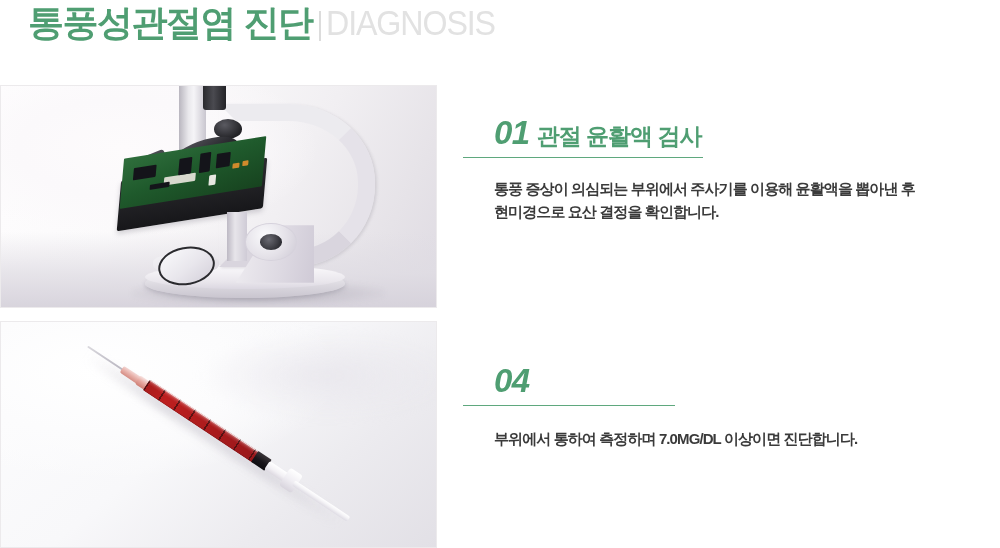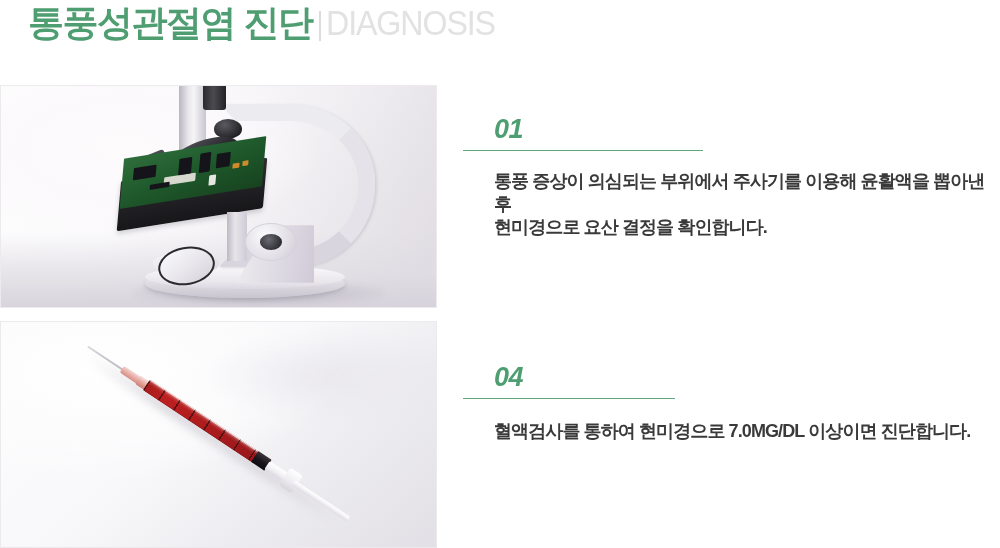--- a/index.html
+++ b/index.html
@@ -301,21 +301,21 @@
   .row-01 .content { top: 29px; }
   .row-02 .content { top: 41px; }
 
   .heading {
     display: flex;
     align-items: baseline;
     padding-left: 31px;
     white-space: nowrap;
   }
   .heading-num {
-    font-size: 27px;
+    font-size: 33px;
     font-weight: bold;
     font-style: italic;
     color: #4f9e72;
     letter-spacing: -0.5px;
     margin-right: 7px;
   }
   .heading-text {
     font-size: 23px;
     font-weight: bold;
     color: #4f9e72;
@@ -325,21 +325,21 @@
     margin-top: 5px;
     height: 1px;
     background: #5fa87e;
   }
   .rule-01 { width: 240px; }
   .rule-02 { width: 212px; }
 
   .body-text {
     margin-top: 19px;
     margin-left: 31px;
-    font-size: 18px;
+    font-size: 15px;
     font-weight: bold;
     color: #3a3a3a;
     line-height: 23px;
     letter-spacing: -0.9px;
     white-space: pre-line;
   }
   .row-02 .body-text { margin-top: 21px; }
 </style>
 </head>
 <body>
@@ -392,20 +392,21 @@
       </div>
 
       <div class="scope-pillar"></div>
       <div class="scope-knob"></div>
       <div class="scope-mirror"></div>
     </div>
 
     <div class="content">
       <div class="heading">
         <span class="heading-num">01</span>
+        <span class="heading-text">관절 윤활액 검사</span>
       </div>
       <div class="heading-rule rule-01"></div>
       <div class="body-text">통풍 증상이 의심되는 부위에서 주사기를 이용해 윤활액을 뽑아낸 후
 현미경으로 요산 결정을 확인합니다.</div>
     </div>
   </div>
 
   <div class="row row-02">
 
     <div class="thumb">
@@ -425,17 +426,17 @@
           <div class="syr-rod"></div>
         </div>
       </div>
     </div>
 
     <div class="content">
       <div class="heading">
         <span class="heading-num">04</span>
       </div>
       <div class="heading-rule rule-02"></div>
-      <div class="body-text">혈액검사를 통하여 현미경으로 7.0MG/DL 이상이면 진단합니다.</div>
+      <div class="body-text">부위에서 통하여 측정하며 7.0MG/DL 이상이면 진단합니다.</div>
     </div>
   </div>
 
 </div>
 
 </body></html>

